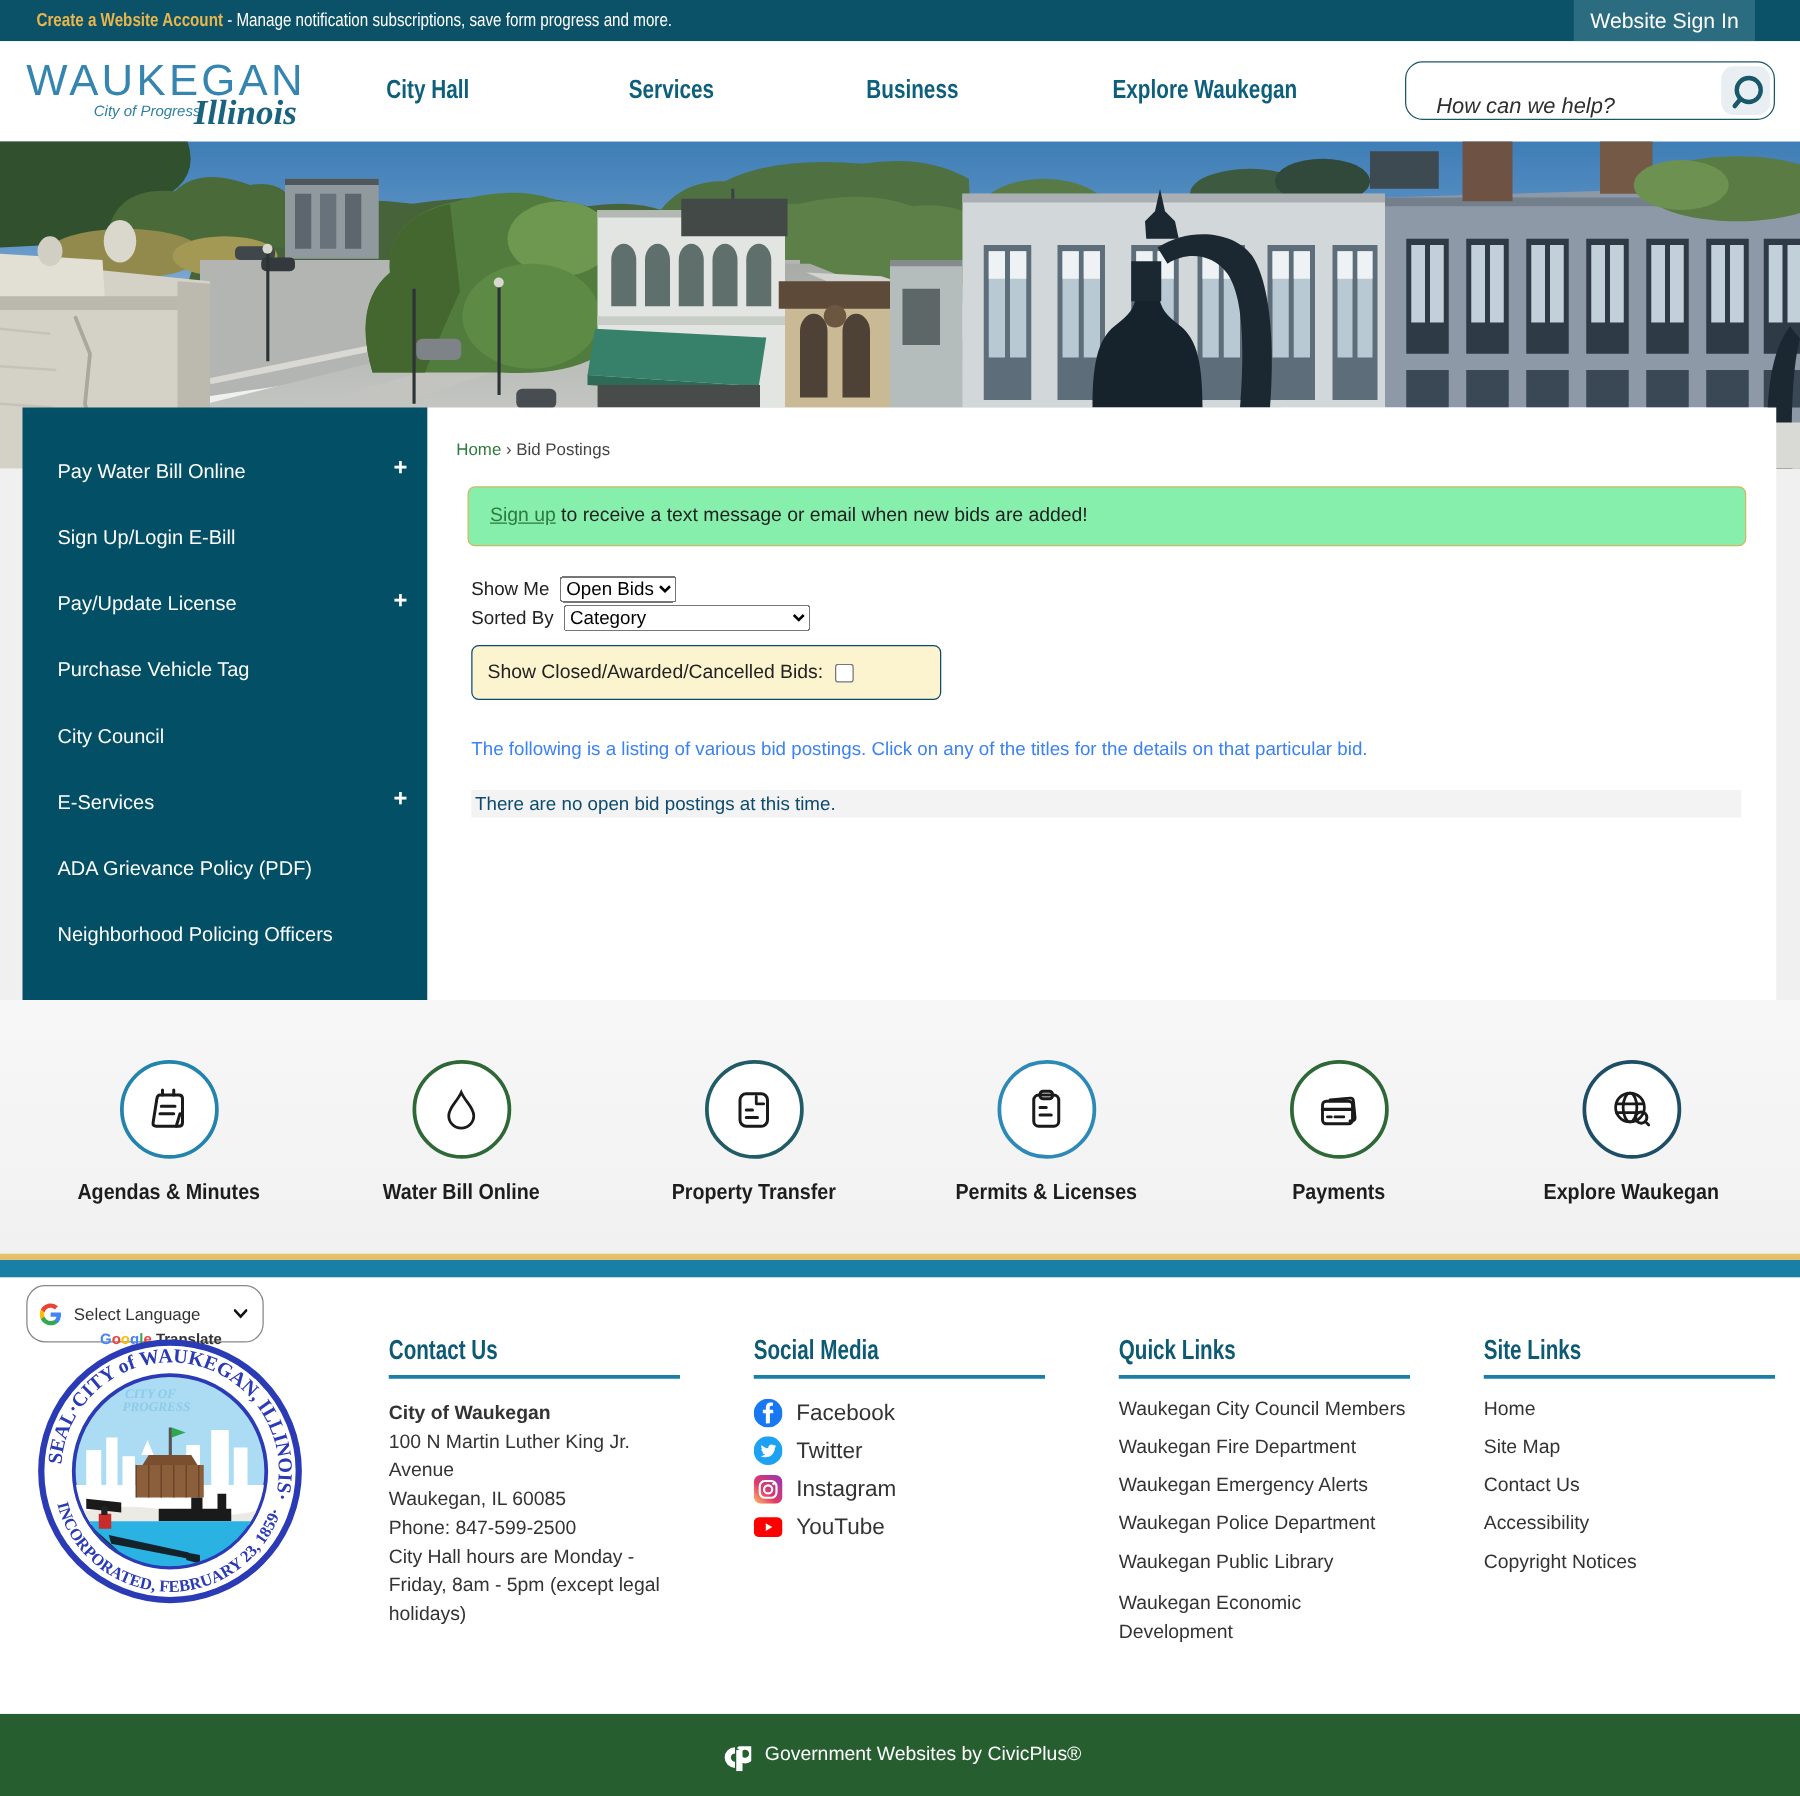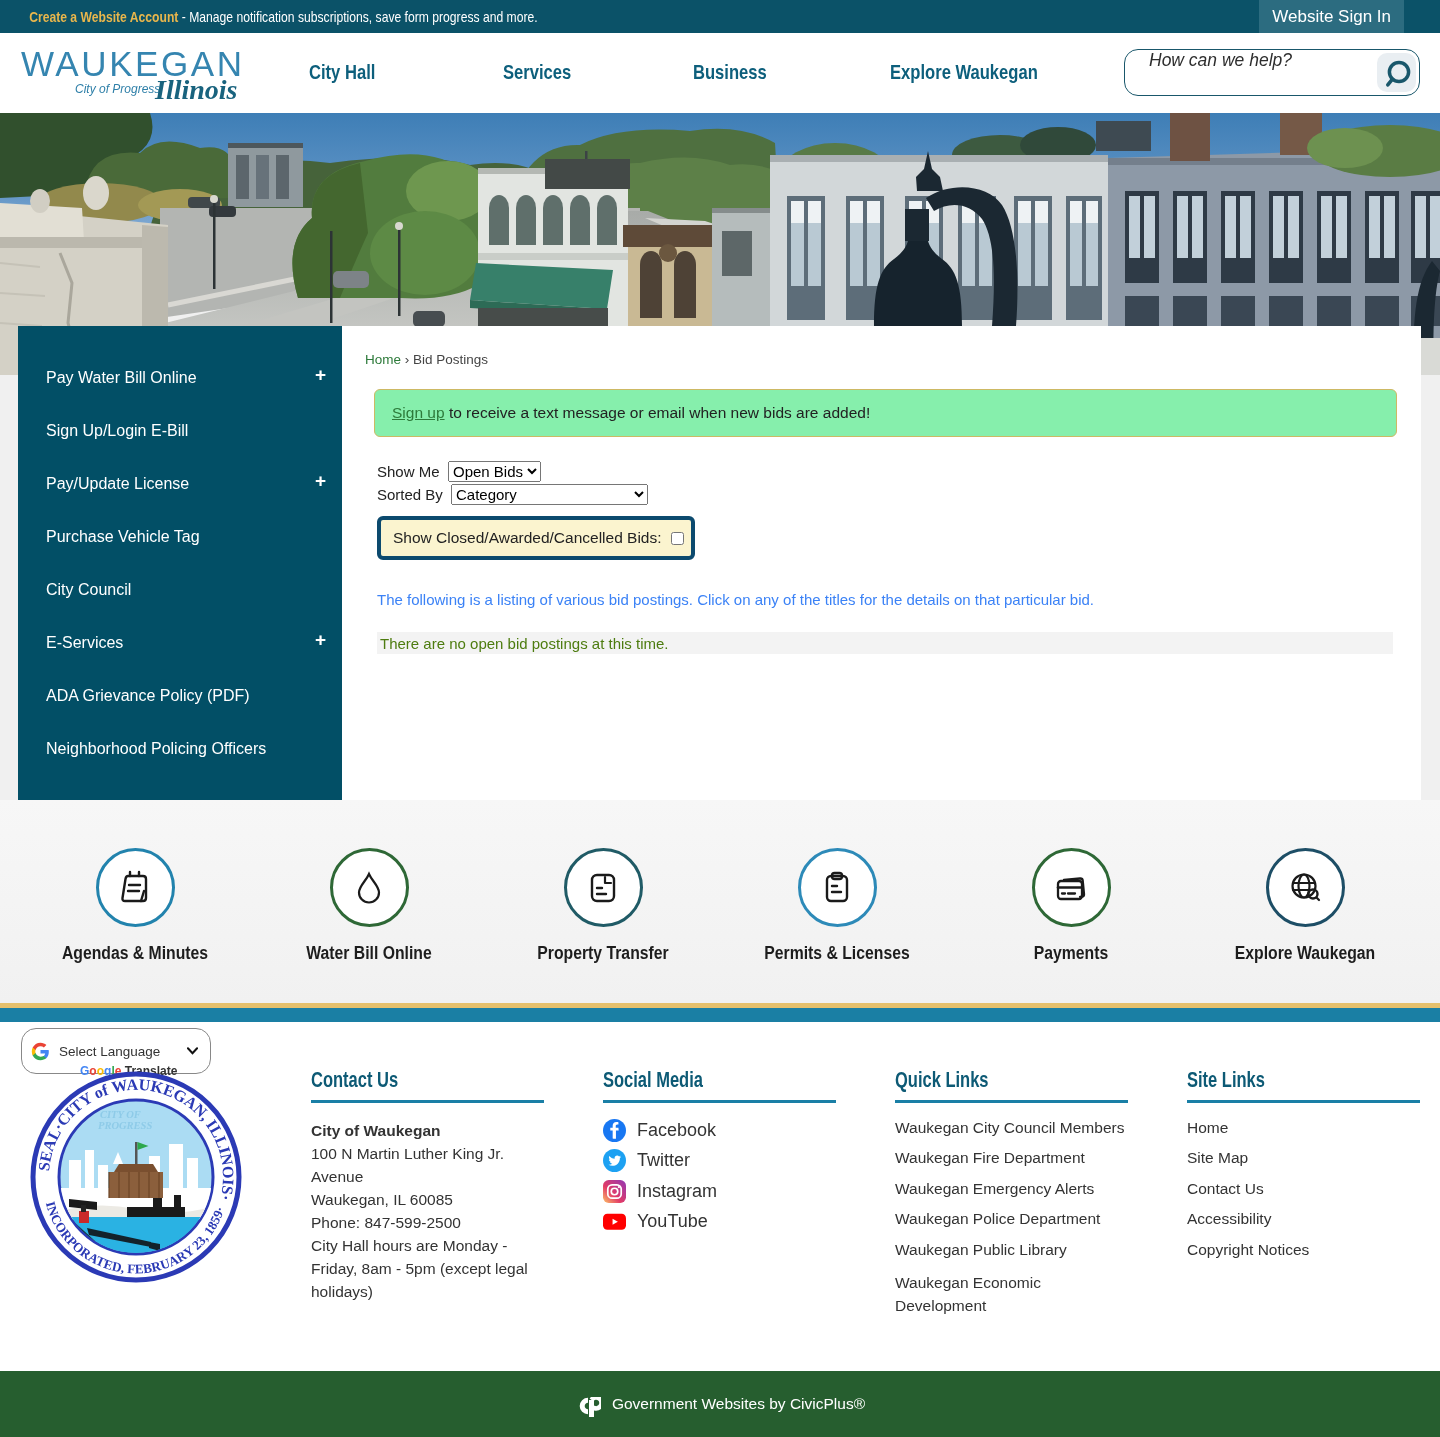--- a/index.html
+++ b/index.html
@@ -8,45 +8,45 @@
 .topbar { height:33px; background:#0b5268; color:#fff; font-size:13.5px; display:flex; align-items:center; }
 .topbar .left { padding-left:36px; transform:scaleX(0.81); transform-origin:0 50%; white-space:nowrap; font-size:15px; }
 .topbar .gold { color:#e8b64c; font-weight:bold; }
 .topbar .signin { margin-left:auto; background:#2c6c80; height:33px; display:flex; align-items:center; padding:0 13px; font-size:17px; }
 .topbar .right-sliver{ width:36px; }
 
 .header { height:80px; background:#fff; display:flex; align-items:center; position:relative; }
 .logo { margin-left:20px; width:240px; position:relative; height:80px; flex:none; }
 .nav { position:absolute; left:0; top:0; width:100%; height:80px; }
 .nav a { position:absolute; top:27px; color:#0d5f7c; font-weight:bold; font-size:21px; text-decoration:none; white-space:nowrap; transform:scaleX(0.79); transform-origin:0 50%; }
-.search { width:296px; height:47px; border:1.5px solid #19576b; border-radius:14px; display:flex; align-items:flex-start; background:#fff; position:relative; flex:none; }
+.search { width:296px; height:47px; border:1.5px solid #19576b; border-radius:14px; display:flex; align-items:flex-end; background:#fff; position:relative; flex:none; }
 .search .ph { font-style:italic; color:#2e2e2e; font-size:17.5px; padding-left:24px; }
 .search .btn { position:absolute; right:3px; top:3px; width:39px; height:39px; background:#e9eef2; border-radius:10px; display:flex; align-items:center; justify-content:center; }
 
 .hero { height:262px; overflow:hidden; position:relative; }
 .hero svg { display:block; }
 
 .content { width:1403px; margin:-49px 19px 0 18px; display:flex; position:relative; }
 .sidebar { width:324px; background:#024f66; flex:none; padding:25px 0 0 0; }
 .sidebar a { display:block; color:#fff; font-size:16px; line-height:17px; text-decoration:none; padding:18px 30px 18px 28px; position:relative; }
 .sidebar a .plus { position:absolute; right:16px; top:15px; font-size:19px; font-weight:bold; color:#fff; }
 .main { flex:1; background:#fff; min-height:474px; padding:26px 24px 0 35px; }
 .crumbs { font-size:13.5px; color:#454545; margin-bottom:22px; margin-left:-12px;}
 .crumbs a { color:#2d7a3a; text-decoration:none; }
 .notice { border:1px solid #cdb964; background:#86efac; border-radius:6px; padding:14px 17px; font-size:15.5px; color:#222; margin-left:-3px; margin-right:0; }
 .notice a { color:#2d7a3a; text-decoration:underline; }
 .small-note { font-size:12px; color:#3a3a3a; margin-top:22px; }
 .filters { margin-top:24px; font-size:15px; color:#222; }
 .filters .row { margin-bottom:2px; }
 .filters label { display:inline-block; }
 select { font-family:"Liberation Sans",sans-serif; font-size:15px; }
-.notice2 { border:4px solid #0c4a6e; background:#fbf4cf; border-radius:6px; width:318px; height:44px; display:flex; align-items:center; padding:0 12px; font-size:15.5px; color:#222; margin-top:11px; white-space:nowrap; }
+.notice2 { border:1px solid #0c4a6e; background:#fbf4cf; border-radius:6px; width:376px; height:44px; display:flex; align-items:center; padding:0 12px; font-size:15.5px; color:#222; margin-top:11px; white-space:nowrap; }
 .notice2 input { width:15px; height:15px; margin-left:9px; }
 .listing-note { font-size:15px; color:#3b82f6; margin-top:31px; }
-.gray-row { background:#f3f3f3; margin-top:24px; height:22px; display:flex; align-items:center; font-size:15px; color:#4d7c0f; padding-left:3px; width:1016px; }
+.gray-row { background:#f3f3f3; margin-top:24px; height:22px; display:flex; align-items:center; font-size:15px; color:#0c4a6e; padding-left:3px; width:1016px; }
 
 .icons { height:203px; background:linear-gradient(180deg,#f7f7f7 0%,#f1f1f1 100%); display:flex; justify-content:center; padding-top:48px; }
 .icon-item { width:234px; text-align:center; }
 .icon-circle { width:79px; height:79px; border-radius:50%; background:#fff; margin:0 auto; display:flex; align-items:center; justify-content:center; }
 .icon-label { margin-top:16px; font-weight:bold; font-size:17.5px; color:#1d1d1d; transform:scaleX(0.9); }
 .gold-line { height:5px; background:#e5c06c; }
 .teal-line { height:14px; background:#1a7fa4; }
 
 .footer { background:#fff; height:349px; position:relative; }
 .fcol { position:absolute; width:233px; }

